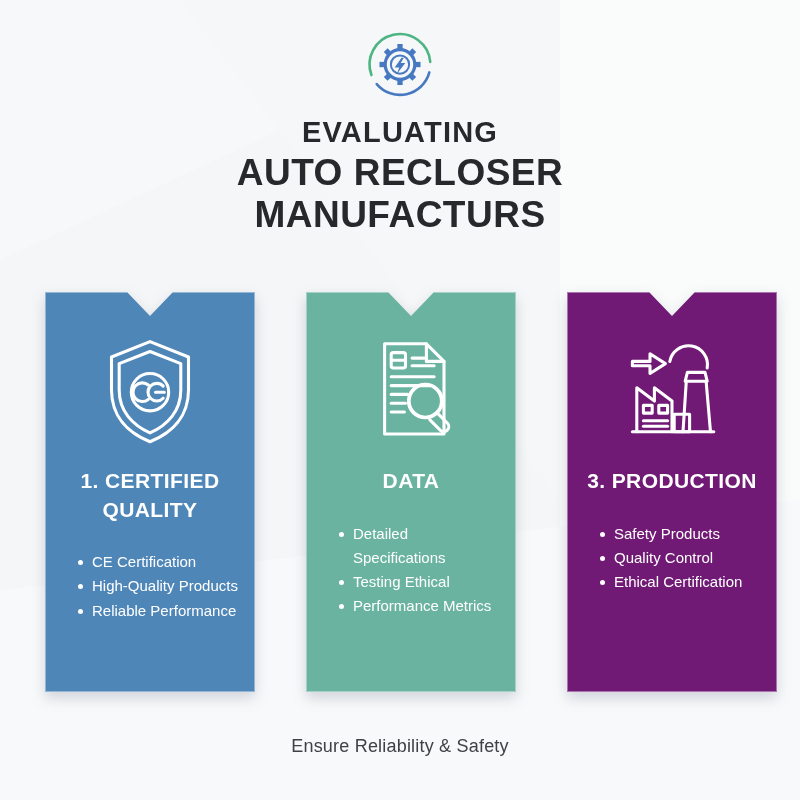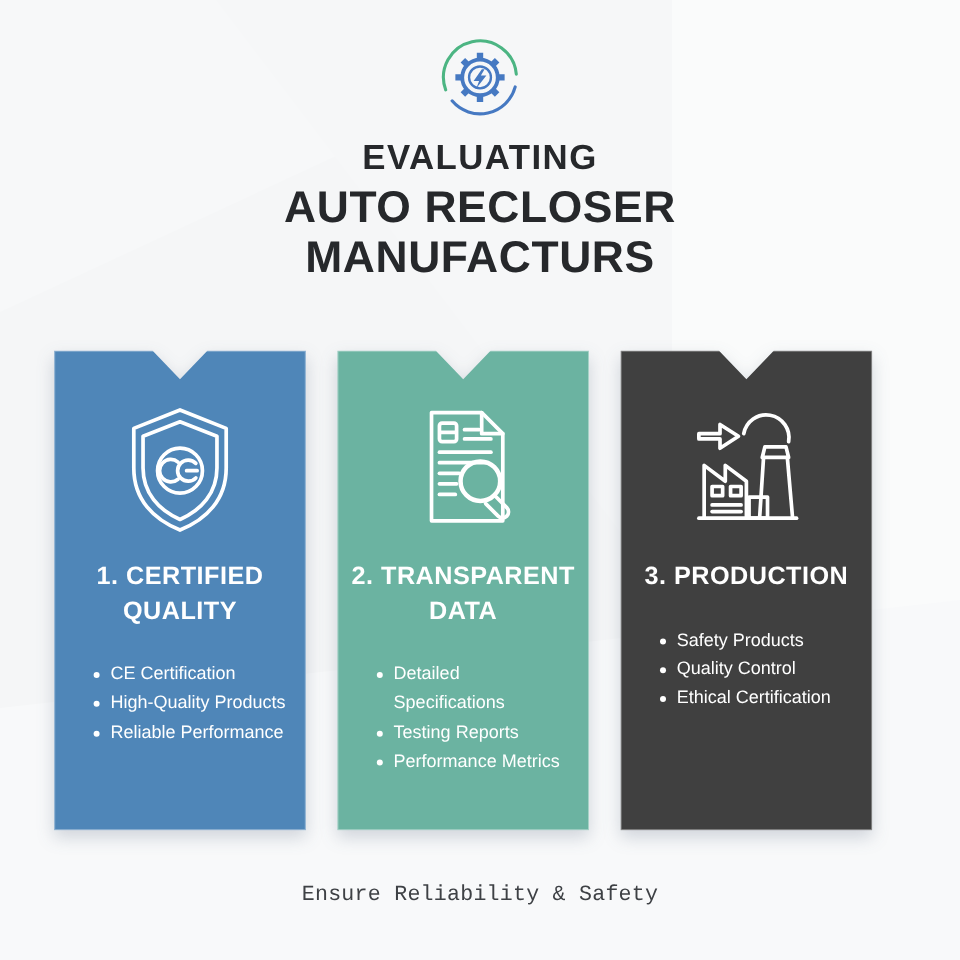--- a/index.html
+++ b/index.html
@@ -20,21 +20,21 @@
 
   
   .logo{position:absolute;top:25px;left:50%;transform:translateX(-50%);width:76px;height:76px;}
   .logo svg{width:100%;height:100%;display:block;}
   .title{position:absolute;top:114px;left:0;width:100%;text-align:center;color:#26282b;}
   .title-line{display:block;font-weight:700;}
   .t1{font-size:29px;letter-spacing:1.2px;line-height:1.3;}
   .t2,.t3{font-size:37px;letter-spacing:.5px;line-height:1.14;}
 
   
-  .cards{position:absolute;top:292px;left:45px;width:710px;display:flex;gap:26px;}
+  .cards{position:absolute;top:292px;left:45px;width:710px;display:flex;gap:51px;}
   .card-wrap{filter:drop-shadow(0 6px 7px rgba(45,65,95,.20));}
   .card{
     width:210px;height:400px;box-sizing:border-box;
     color:#fff;
     display:flex;flex-direction:column;align-items:center;
     clip-path:polygon(0 0,calc(50% - 23px) 0,50% 24px,calc(50% + 23px) 0,100% 0,100% 100%,0 100%);
     border:1px solid rgba(255,255,255,.40);
   }
   .card-icon{margin-top:42px;width:110px;height:110px;}
   .card-icon svg{width:100%;height:100%;display:block;}
@@ -44,21 +44,21 @@
   .card-list li{
     position:relative;padding-left:14px;
     font-size:15px;line-height:1.62;font-weight:400;
   }
   .card-list li::before{
     content:"";position:absolute;left:0;top:10px;
     width:5px;height:5px;border-radius:50%;background:#fff;
   }
 
   
-  .footer{position:absolute;top:736px;left:0;width:100%;text-align:center;font-family:Liberation Mono, monospace;}
+  .footer{position:absolute;top:736px;left:0;width:100%;text-align:center;}
   .footer p{margin:0;font-size:18px;color:#3e4145;letter-spacing:.2px;}
 </style>
 </head>
 <body>
 
 <div class="canvas">
 
   <div class="bg-shape bg-1"></div>
   <div class="bg-shape bg-2"></div>
   <div class="bg-shape bg-3"></div>
@@ -128,33 +128,32 @@
             <path d="M32 38 H71"></path>
             <path d="M32 46 H68"></path>
             <path d="M32 54 H47"></path>
             <path d="M32 62 H45"></path>
             <path d="M32 70 H44"></path>
             <circle cx="63" cy="60" r="15" stroke-width="3.4"></circle>
             <path d="M73.5 70.5 L83 80 A4.5 4.5 0 0 1 76.5 86.5 L67 77" stroke-width="2.8"></path>
           </svg>
         </div>
         <h2 class="card-title">
-          <span>2. TRANSPARENT</span>
           <span>DATA</span>
         </h2>
         <ul class="card-list">
           <li>Detailed Specifications</li>
-          <li>Testing Reports</li>
+          <li>Testing Ethical</li>
           <li>Performance Metrics</li>
         </ul>
       </section>
     </div>
 
     <div class="card-wrap">
-      <section class="card" style="background: #404040;">
+      <section class="card" style="background: #701a75;">
         <div class="card-icon">
           <svg viewBox="0 0 100 100" fill="none" stroke="#fff" stroke-width="2.8" stroke-linejoin="round" stroke-linecap="round">
             <path d="M14 24 H30 V17 L44 26 L30 35 V28 H14 Z"></path>
             <path d="M48 24 A17 17 0 0 1 82 30"></path>
             <path d="M62 42 L64 34 H80 L82 42 Z"></path>
             <path d="M63 42 L60 88"></path>
             <path d="M81 42 L85 88"></path>
             <path d="M18 88 V48 L34 60 V48 L50 60 V88"></path>
             <rect x="24" y="64" width="8" height="7"></rect>
             <rect x="38" y="64" width="8" height="7"></rect>

